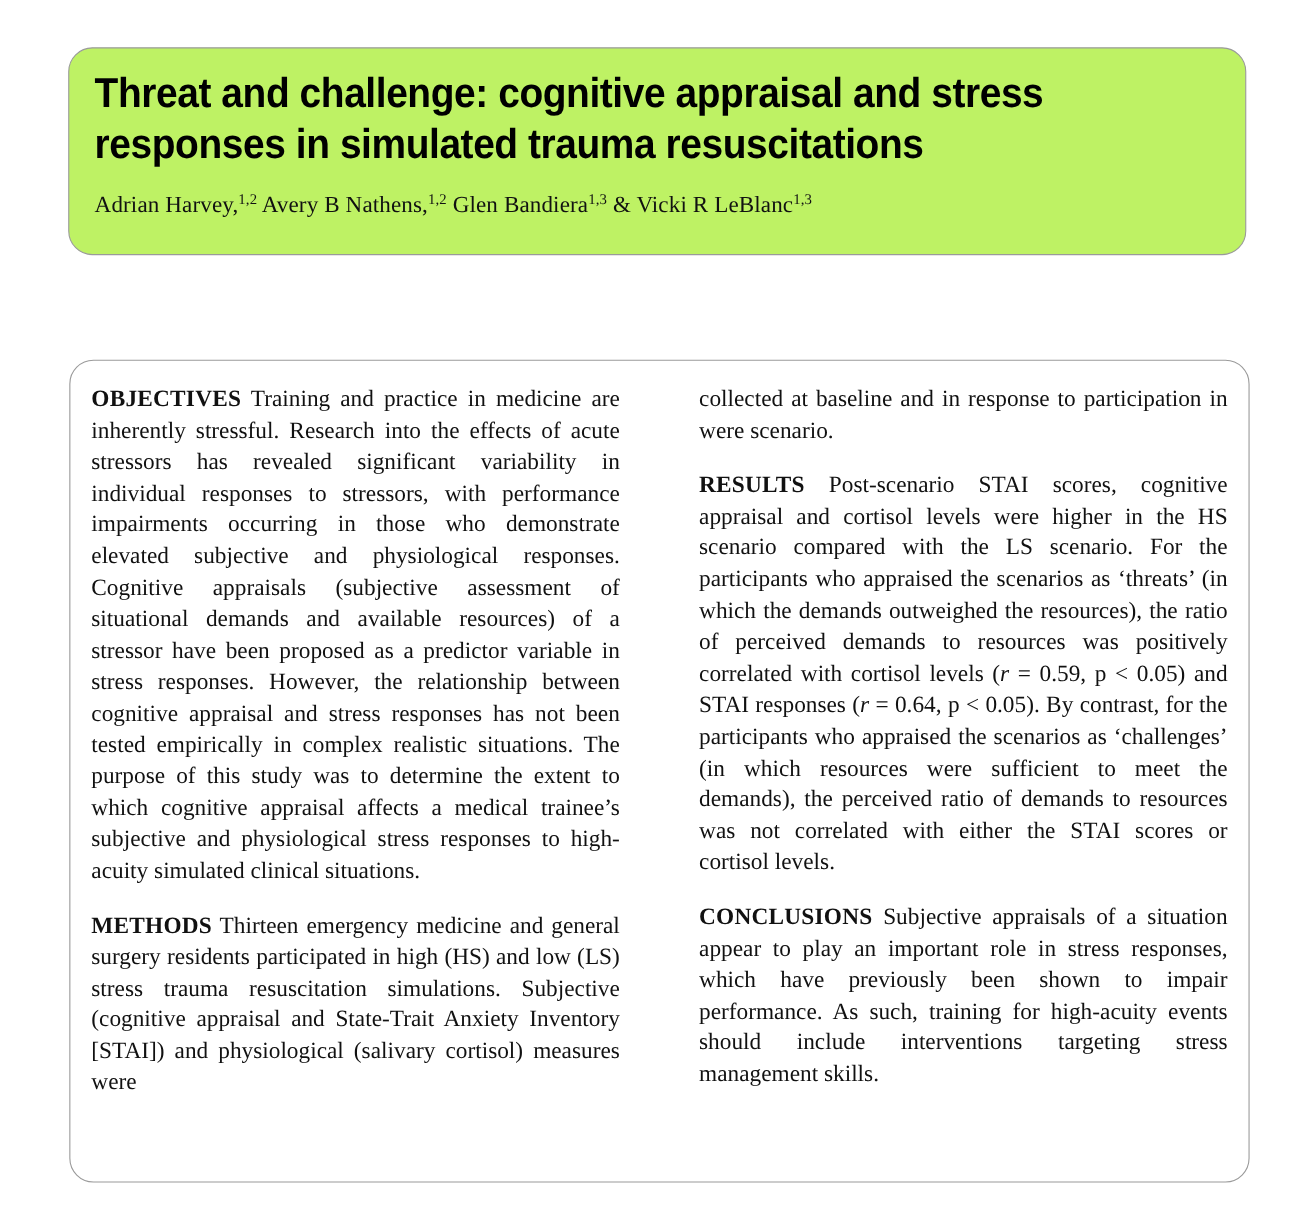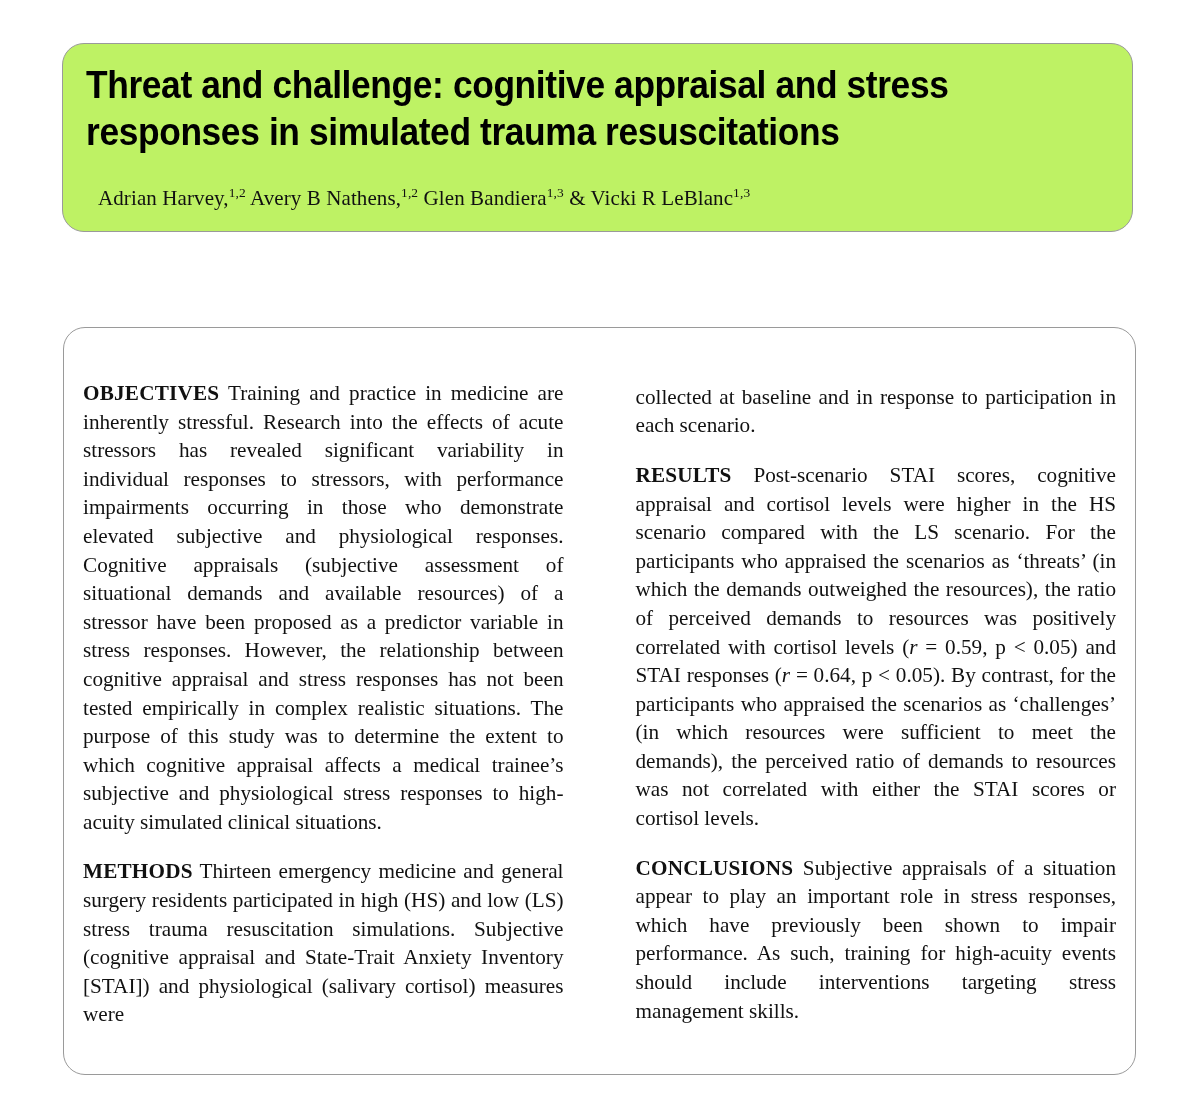--- a/index.html
+++ b/index.html
@@ -40,21 +40,21 @@
     font-size: 38px;
     line-height: 47px;
     letter-spacing: -0.4px;
     color: #000000;
     margin: 0;
     transform: scaleX(0.93);
     transform-origin: left center;
     width: 108%;
   }
   .authors {
-    margin: 12px;
+    margin: 0;
     padding-top: 17px;
     font-family: "Liberation Serif", serif;
     font-size: 21px;
     line-height: 26px;
     color: #111111;
     letter-spacing: 0.1px;
   }
   .authors sup {
     font-size: 0.64em;
     vertical-align: super;
@@ -77,21 +77,20 @@
     position: absolute;
     left: 5px;
     top: 20px;
     right: 5px;
     bottom: 14px;
     display: flex;
     flex-direction: row;
     gap: 72px;
     padding: 0 14px;
     box-sizing: border-box;
-    align-items: center;
   }
   .abs-col {
     flex: 1 1 0;
     min-width: 0;
   }
   .abs-para {
     margin: 0 0 21px 0;
     font-family: "Liberation Serif", serif;
     font-size: 21.2px;
     line-height: 28.6px;
@@ -124,21 +123,21 @@
 <div class="abstract-card">
   <div class="abstract-cols">
 
     <div class="abs-col">
       <p class="abs-para"><span class="abs-head">OBJECTIVES</span><span> Training and practice in medicine are inherently stressful. Research into the effects of acute stressors has revealed significant variability in individual responses to stressors, with performance impairments occurring in those who demonstrate elevated subjective and physiological responses. Cognitive appraisals (subjective assessment of situational demands and available resources) of a stressor have been proposed as a predictor variable in stress responses. However, the relationship between cognitive appraisal and stress responses has not been tested empirically in complex realistic situations. The purpose of this study was to determine the extent to which cognitive appraisal affects a medical trainee’s subjective and physiological stress responses to high-acuity simulated clinical situations.</span></p>
 
       <p class="abs-para"><span class="abs-head">METHODS</span><span> Thirteen emergency medicine and general surgery residents participated in high (HS) and low (LS) stress trauma resuscitation simulations. Subjective (cognitive appraisal and State-Trait Anxiety Inventory [STAI]) and physiological (salivary cortisol) measures were</span></p>
     </div>
 
     <div class="abs-col">
-      <p class="abs-para"><span>collected at baseline and in response to participation in each scenario.</span></p>
+      <p class="abs-para"><span>collected at baseline and in response to participation in were scenario.</span></p>
 
       <p class="abs-para"><span class="abs-head">RESULTS</span><span> Post-scenario STAI scores, cognitive appraisal and cortisol levels were higher in the HS scenario compared with the LS scenario. For the participants who appraised the scenarios as ‘threats’ (in which the demands outweighed the resources), the ratio of perceived demands to resources was positively correlated with cortisol levels (</span><i>r</i><span> = 0.59, p &lt; 0.05) and STAI responses (</span><i>r</i><span> = 0.64, p &lt; 0.05). By contrast, for the participants who appraised the scenarios as ‘challenges’ (in which resources were sufficient to meet the demands), the perceived ratio of demands to resources was not correlated with either the STAI scores or cortisol levels.</span></p>
 
       <p class="abs-para"><span class="abs-head">CONCLUSIONS</span><span> Subjective appraisals of a situation appear to play an important role in stress responses, which have previously been shown to impair performance. As such, training for high-acuity events should include interventions targeting stress management skills.</span></p>
     </div>
 
   </div>
 </div>
 
 </body></html>

